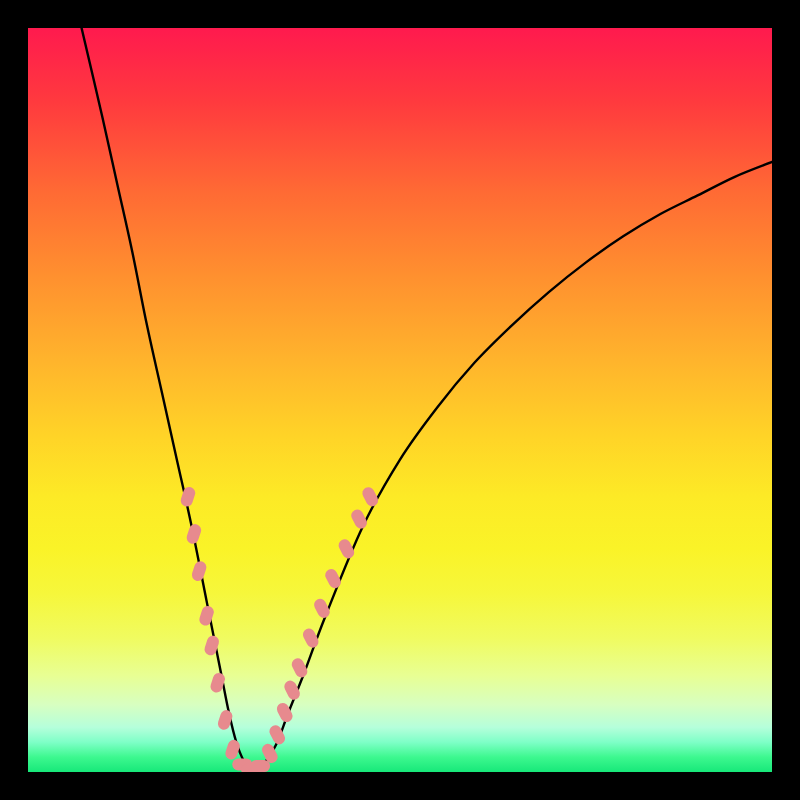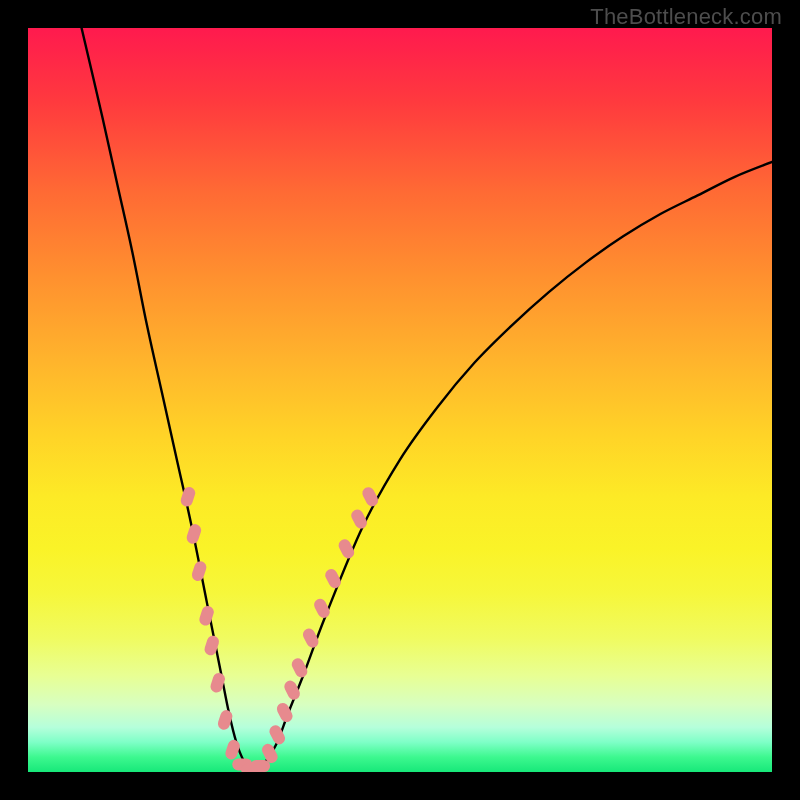--- a/index.html
+++ b/index.html
@@ -59,21 +59,20 @@
     top: 0;
     width: 744px;
     height: 744px;
     z-index: 2;
   }
 </style>
 </head>
 <body>
 
 <div class="outer">
-  <div class="watermark">TheBottleneck.com</div>
   <div class="plot">
     <svg class="curve" viewBox="0 0 744 744" preserveAspectRatio="none">
       <path id="curve-path" fill="none" stroke="#000000" stroke-width="2.4" stroke-linecap="round" stroke-linejoin="round" d="M 53.57 0.00 C 57.04 14.88, 68.45 63.24, 74.40 89.28 C 80.35 115.32, 84.32 133.92, 89.28 156.24 C 94.24 178.56, 99.20 199.64, 104.16 223.20 C 109.12 246.76, 114.08 274.04, 119.04 297.60 C 124.00 321.16, 128.96 342.24, 133.92 364.56 C 138.88 386.88, 143.84 409.20, 148.80 431.52 C 153.76 453.84, 158.72 474.92, 163.68 498.48 C 168.64 522.04, 174.84 554.28, 178.56 572.88 C 182.28 591.48, 183.52 597.68, 186.00 610.08 C 188.48 622.48, 190.96 634.88, 193.44 647.28 C 195.92 659.68, 198.40 673.32, 200.88 684.48 C 203.36 695.64, 205.84 706.18, 208.32 714.24 C 210.80 722.30, 213.28 728.25, 215.76 732.84 C 218.24 737.43, 220.72 740.53, 223.20 741.77 C 225.68 743.01, 228.16 741.77, 230.64 740.28 C 233.12 738.79, 234.98 737.18, 238.08 732.84 C 241.18 728.50, 245.52 722.30, 249.24 714.24 C 252.96 706.18, 256.06 695.64, 260.40 684.48 C 264.74 673.32, 269.08 663.40, 275.28 647.28 C 281.48 631.16, 287.68 612.56, 297.60 587.76 C 307.52 562.96, 322.40 524.52, 334.80 498.48 C 347.20 472.44, 359.60 451.36, 372.00 431.52 C 384.40 411.68, 396.80 395.56, 409.20 379.44 C 421.60 363.32, 434.00 348.44, 446.40 334.80 C 458.80 321.16, 471.20 309.38, 483.60 297.60 C 496.00 285.82, 508.40 274.66, 520.80 264.12 C 533.20 253.58, 545.60 243.66, 558.00 234.36 C 570.40 225.06, 582.80 216.38, 595.20 208.32 C 607.60 200.26, 620.00 192.82, 632.40 186.00 C 644.80 179.18, 657.20 173.60, 669.60 167.40 C 682.00 161.20, 694.40 154.38, 706.80 148.80 C 719.20 143.22, 737.80 136.40, 744.00 133.92 "></path>
       <g id="markers">
           <rect x="149.96" y="462.72" width="20" height="12" rx="6" ry="6" fill="#e78a8e" stroke="#d67377" stroke-width="0" transform="rotate(-72 159.96 468.72)"></rect>
           <rect x="155.91" y="499.92" width="20" height="12" rx="6" ry="6" fill="#e78a8e" stroke="#d67377" stroke-width="0" transform="rotate(-72 165.91 505.92)"></rect>
           <rect x="161.12" y="537.12" width="20" height="12" rx="6" ry="6" fill="#e78a8e" stroke="#d67377" stroke-width="0" transform="rotate(-72 171.12 543.12)"></rect>
           <rect x="168.56" y="581.76" width="20" height="12" rx="6" ry="6" fill="#e78a8e" stroke="#d67377" stroke-width="0" transform="rotate(-72 178.56 587.76)"></rect>
           <rect x="173.77" y="611.52" width="20" height="12" rx="6" ry="6" fill="#e78a8e" stroke="#d67377" stroke-width="0" transform="rotate(-72 183.77 617.52)"></rect>
           <rect x="179.72" y="648.72" width="20" height="12" rx="6" ry="6" fill="#e78a8e" stroke="#d67377" stroke-width="0" transform="rotate(-72 189.72 654.72)"></rect>

